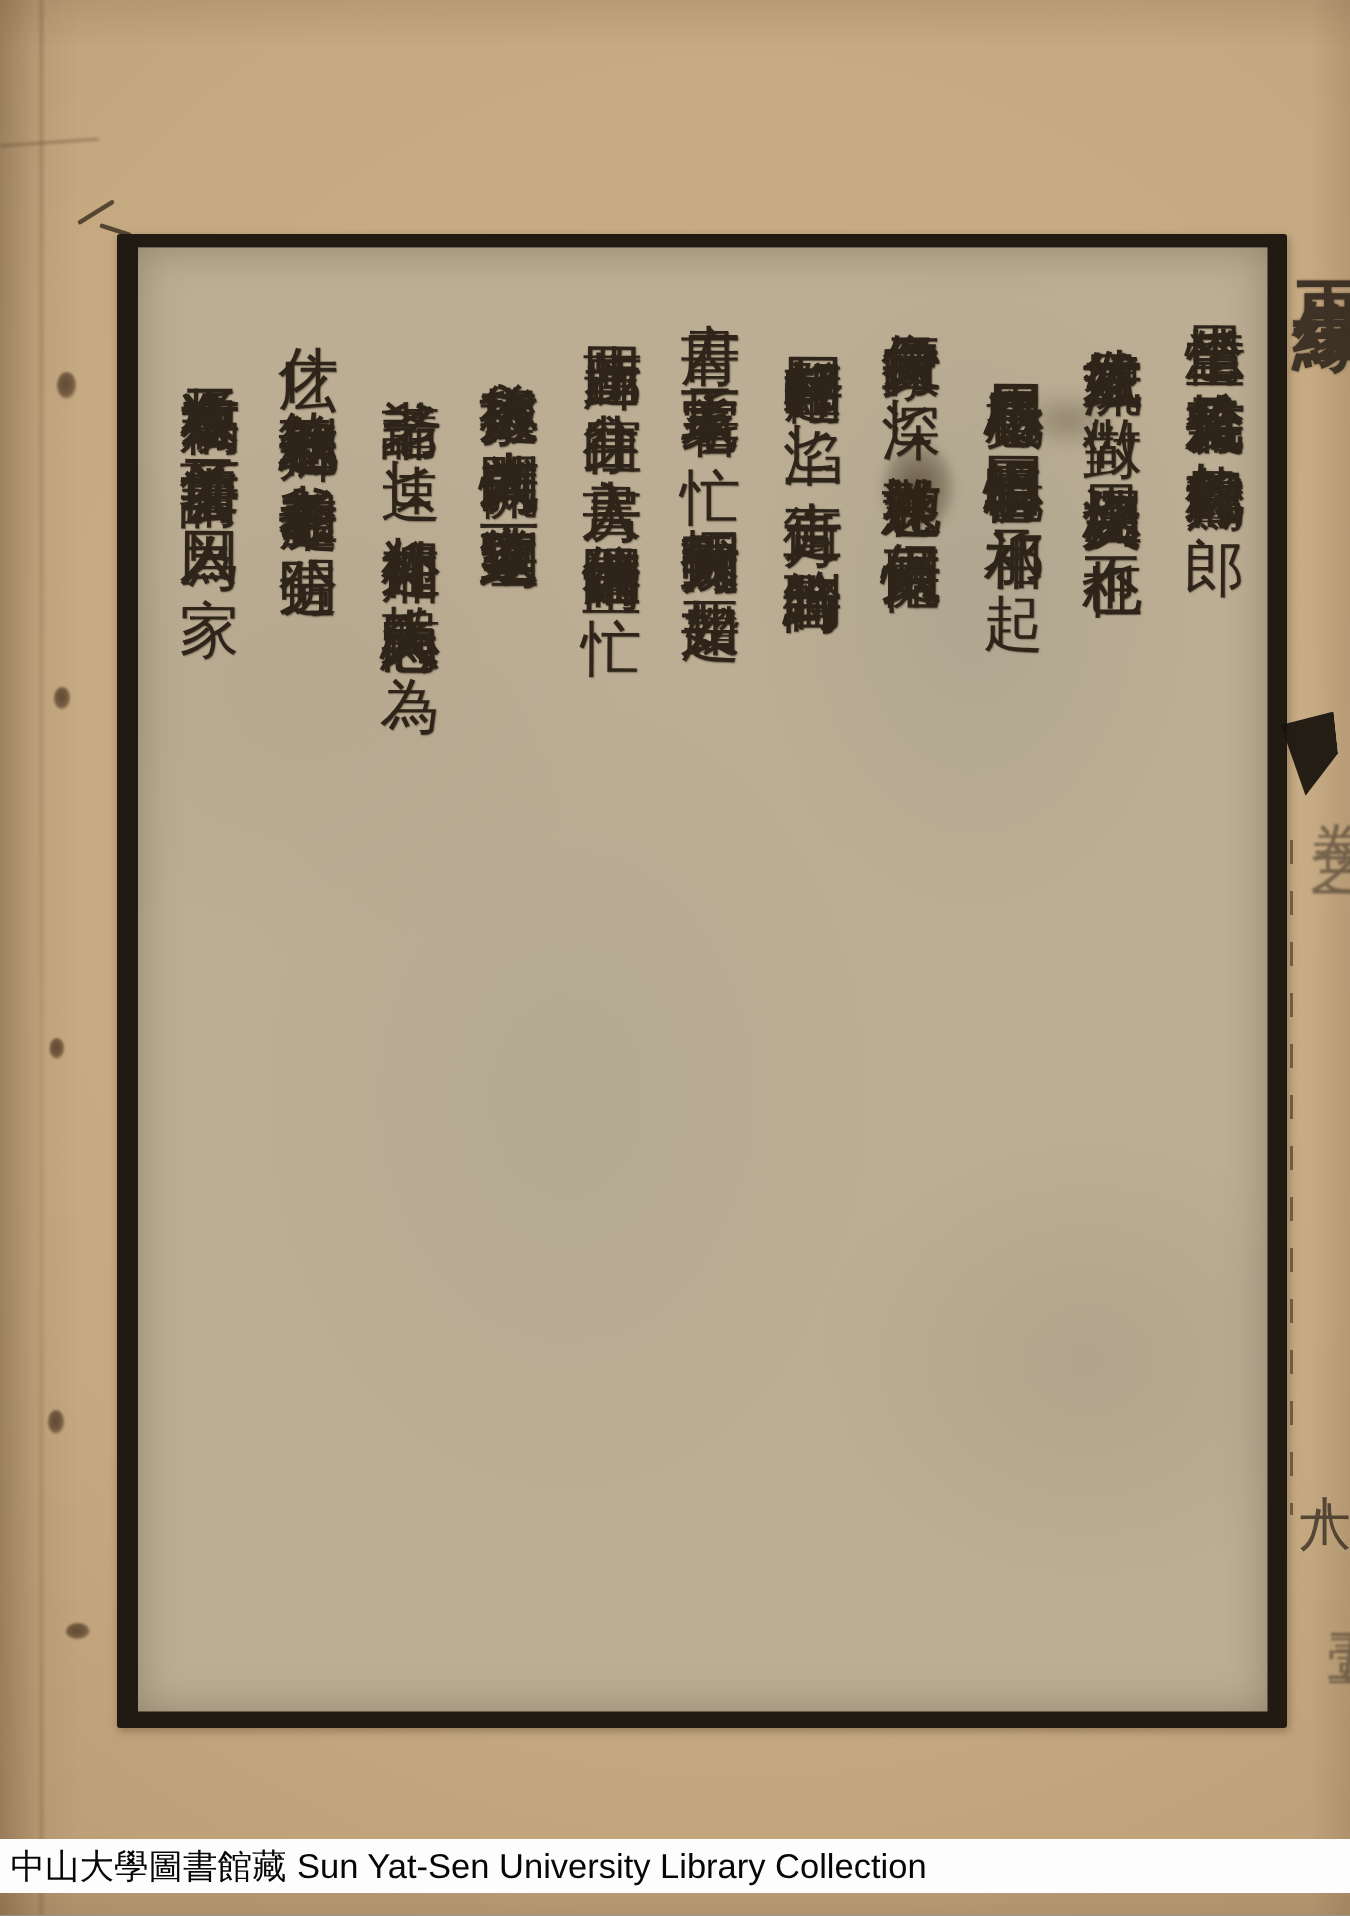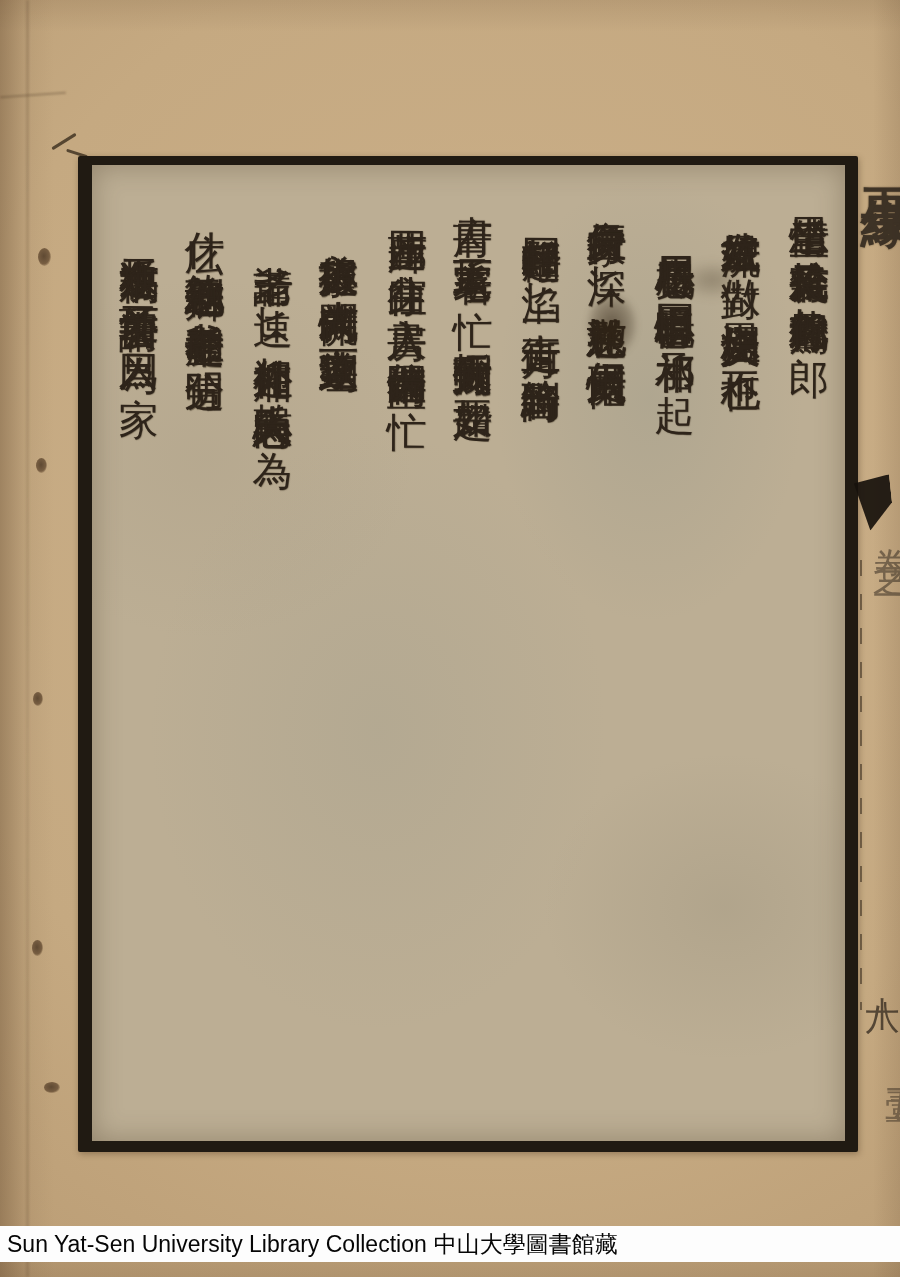--- a/index.html
+++ b/index.html
@@ -137,17 +137,17 @@
   <div class="margin-strip">
     <div class="m-title">再生緣</div>
     <div class="fishtail"></div>
     <div class="m-chapter">卷之三</div>
     <div class="fold-dashes"></div>
     <div class="m-page">十八</div>
     <div class="m-collation">壹五</div>
   </div>
 
   <div class="footer-bar">
+    <span>中山大學圖書館藏</span>
     <span>Sun Yat-Sen University Library Collection</span>
-    <span>中山大學圖書館藏</span>
   </div>
 
 </div>
 
 </body></html>

